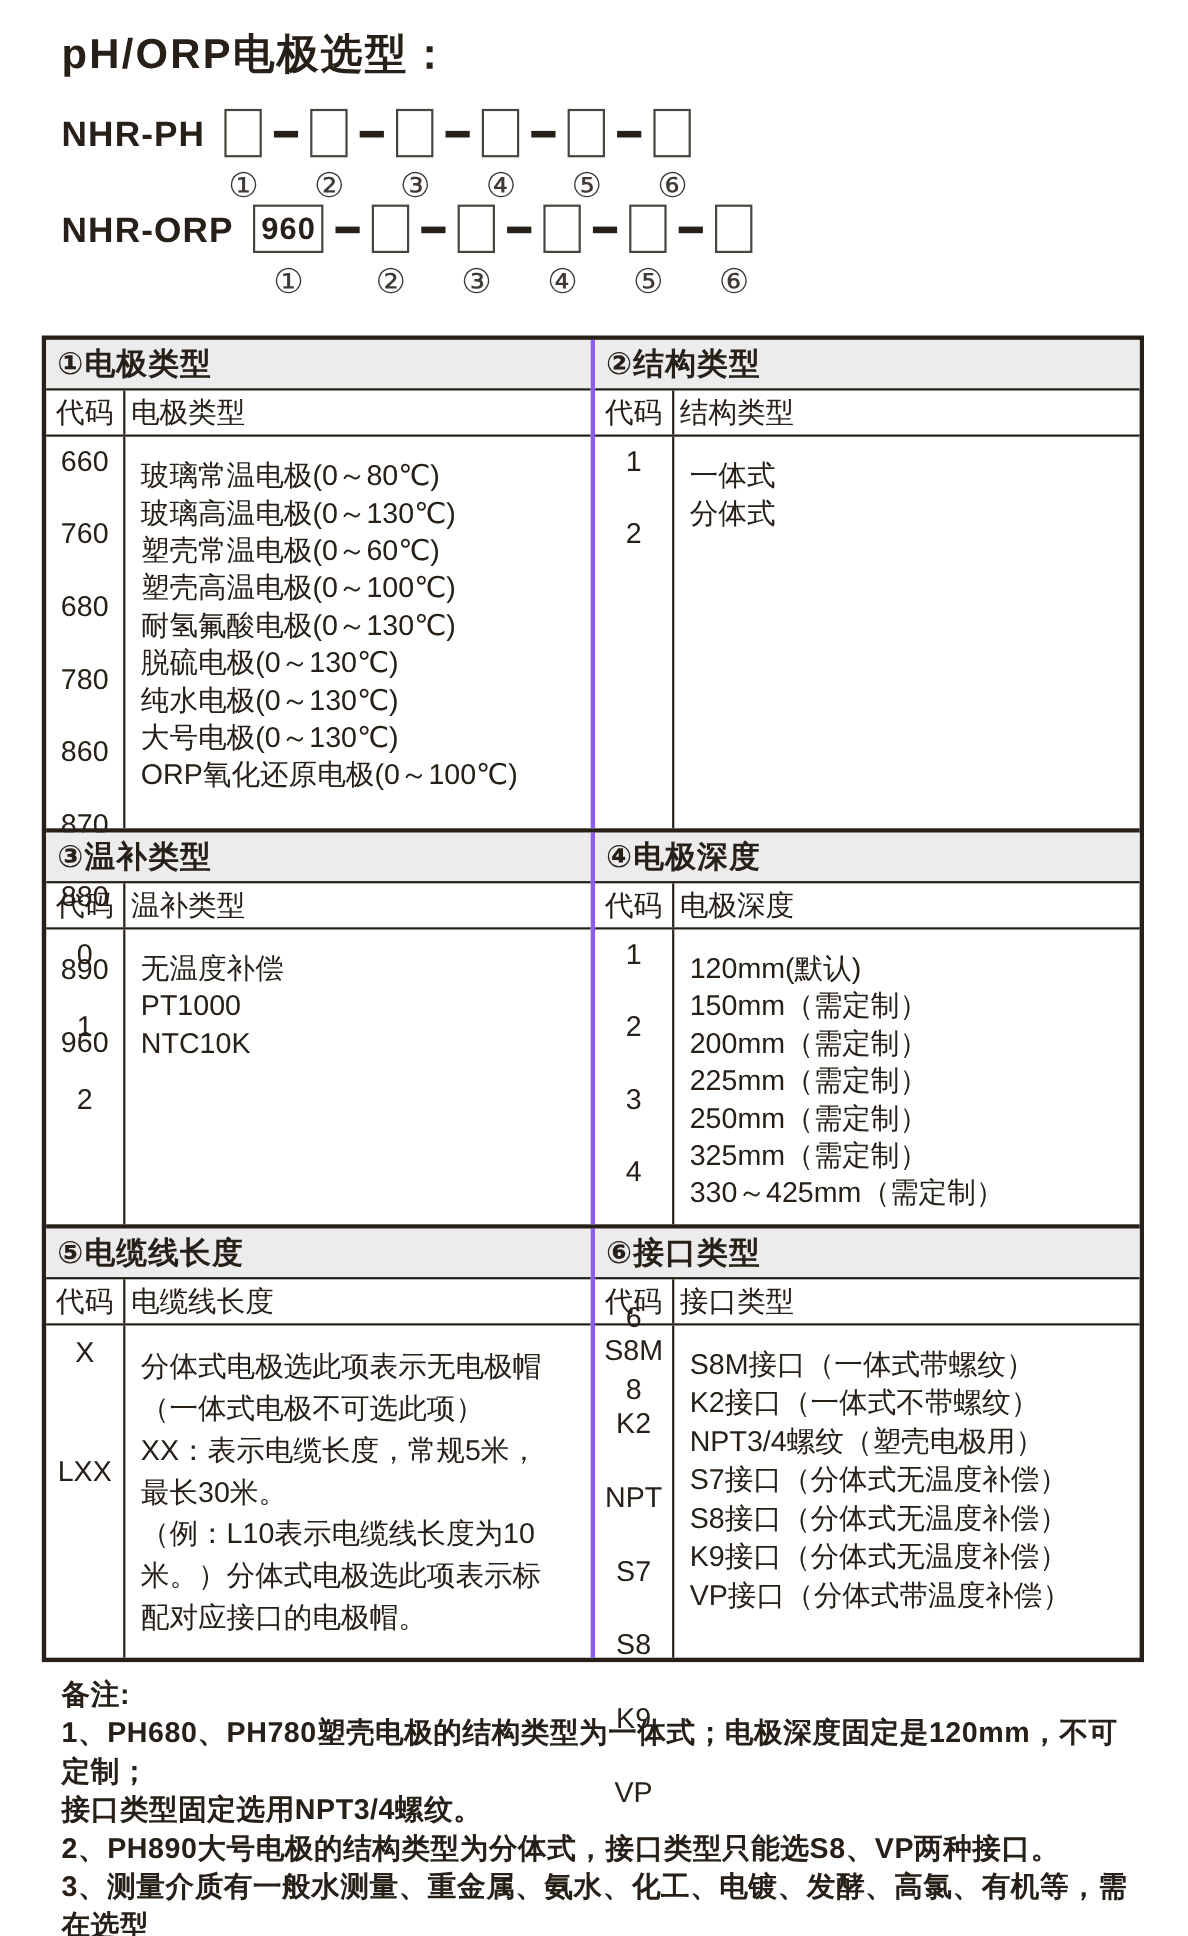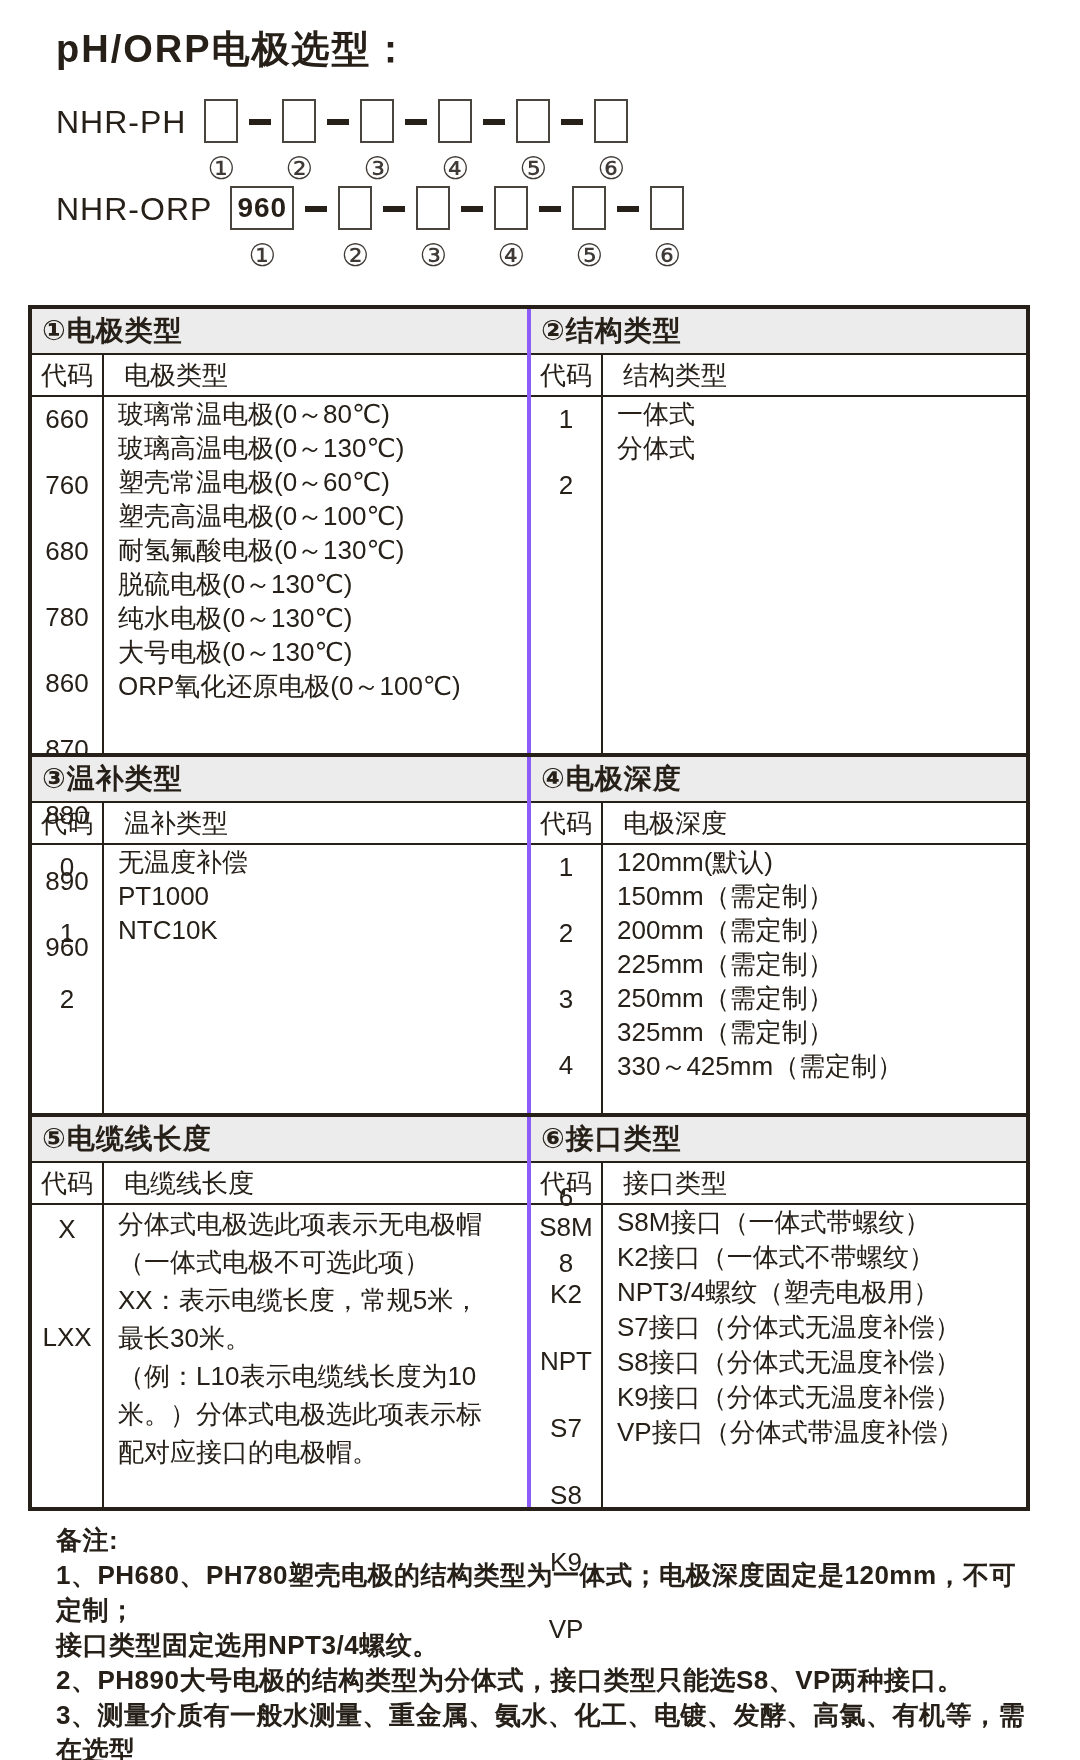--- a/index.html
+++ b/index.html
@@ -10,52 +10,52 @@
   }
   .page { position:relative; width:1080px; height:1760px; }
 
   
   .title { margin:24px 0 0 56px; font-size:38px; font-weight:700; letter-spacing:2px; }
 
   
   .model-row { margin-left:56px; display:flex; align-items:flex-start; }
   .m1 { margin-top:24px; }
   .m2 { }
-  .model-label { font-size:32px; font-weight:400; letter-spacing:1px; line-height:46px; margin-right:18px; }
+  .model-label { font-size:32px; font-weight:700; letter-spacing:1px; line-height:46px; margin-right:18px; }
   .model-line { display:flex; align-items:flex-start; }
   .seg { display:flex; flex-direction:column; align-items:center; }
   .box {
     width:34px; height:44px; border:2px solid #4a443e; box-sizing:border-box;
     display:flex; align-items:center; justify-content:center;
     font-size:28px; font-weight:700; letter-spacing:1px;
   }
   .box.wide { width:64px; }
   .dash { width:22px; height:6px; background:#262019; margin:20px 11px 0 11px; }
   .circ { margin-top:9px; font-size:31px; line-height:34px; color:#3f3a36; }
 
   
-  .tbl { margin:32px 0 0 28px; width:1002px; border:4px solid #262019; box-sizing:border-box; }
+  .tbl { margin:32px 0 0 38px; width:1002px; border:4px solid #262019; box-sizing:border-box; }
   .block { display:flex; }
   .block + .block { border-top:4px solid #262019; }
   .bA { height:444px; } .bB { height:356px; } .bC { height:390px; }
   .half { flex:1 1 0; min-width:0; display:flex; flex-direction:column; box-sizing:border-box; }
   .half.right { border-left:4px solid #8b5cf6; }
 
   .sec-head {
     flex:0 0 46px; background:#ececec; border-bottom:2px solid #262019;
     display:flex; align-items:center; padding-left:10px; box-sizing:border-box;
     font-size:28px; font-weight:700; letter-spacing:1px;
   }
   .sec-sub { flex:0 0 42px; border-bottom:2px solid #262019; display:flex; font-size:26px; box-sizing:border-box; }
   .sub-code { flex:0 0 72px; border-right:2px solid #262019; display:flex; align-items:center; justify-content:center; box-sizing:border-box; }
-  .sub-val { flex:1; display:flex; align-items:center; padding-left:20px;font-family:Liberation Mono, monospace; }
+  .sub-val { flex:1; display:flex; align-items:center; padding-left:5px;font-family:Liberation Mono, monospace; }
 
   .sec-body { flex:1 1 auto; min-height:0; display:flex; }
   .col-codes { flex:0 0 72px; border-right:2px solid #262019; display:flex; flex-direction:column; align-items:center; padding-top:5px; box-sizing:border-box;gap:32px; }
-  .col-vals { flex:1; display:flex; flex-direction:column; padding:0 0 0 14px; min-width:0; }
+  .col-vals { flex:1; display:flex; flex-direction:column; padding:18px 0 0 14px; min-width:0; }
   .code-cell { height:34px; line-height:34px; font-size:26px; text-align:center; }
   .val-cell { height:34px; line-height:34px; font-size:26px; white-space:nowrap; }
   .val-cell.multi { height:auto; white-space:pre-line; }
 
   .sec-cable .code-cell, .sec-cable .val-cell { line-height:38px; }
   .sec-cable .code-cell { height:auto; }
   .sec-cable .col-codes .code-cell:first-child { height:76px; }
   .sec-port .code-cell, .sec-port .val-cell { height:35px; line-height:35px; }
 
   

